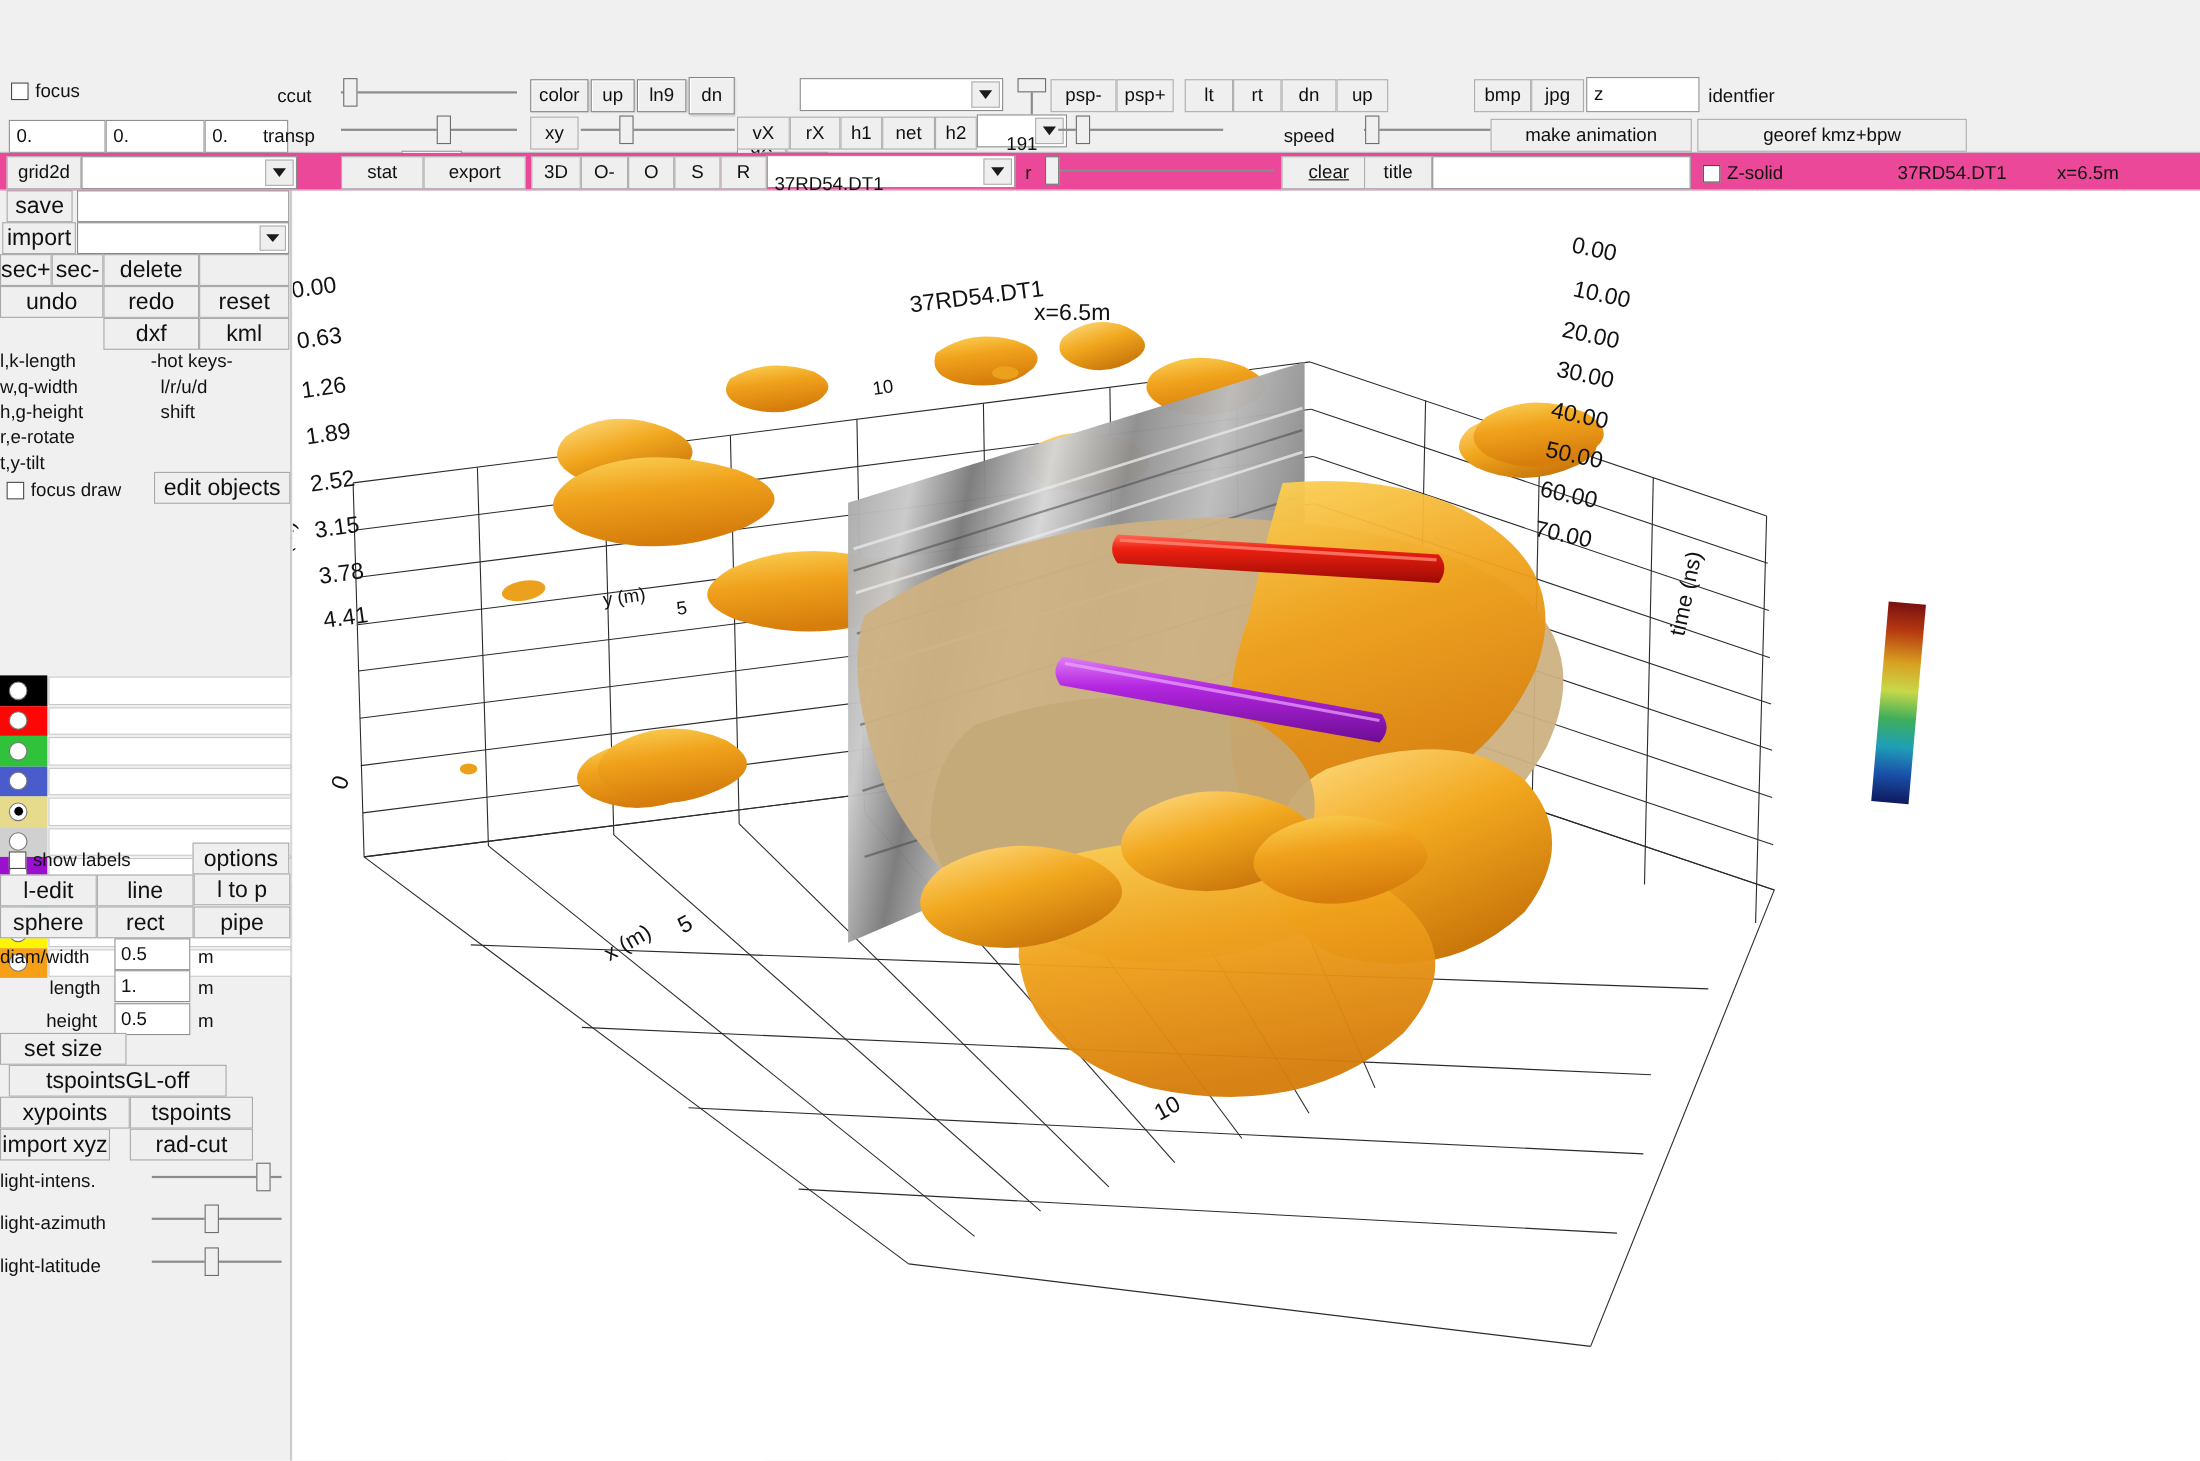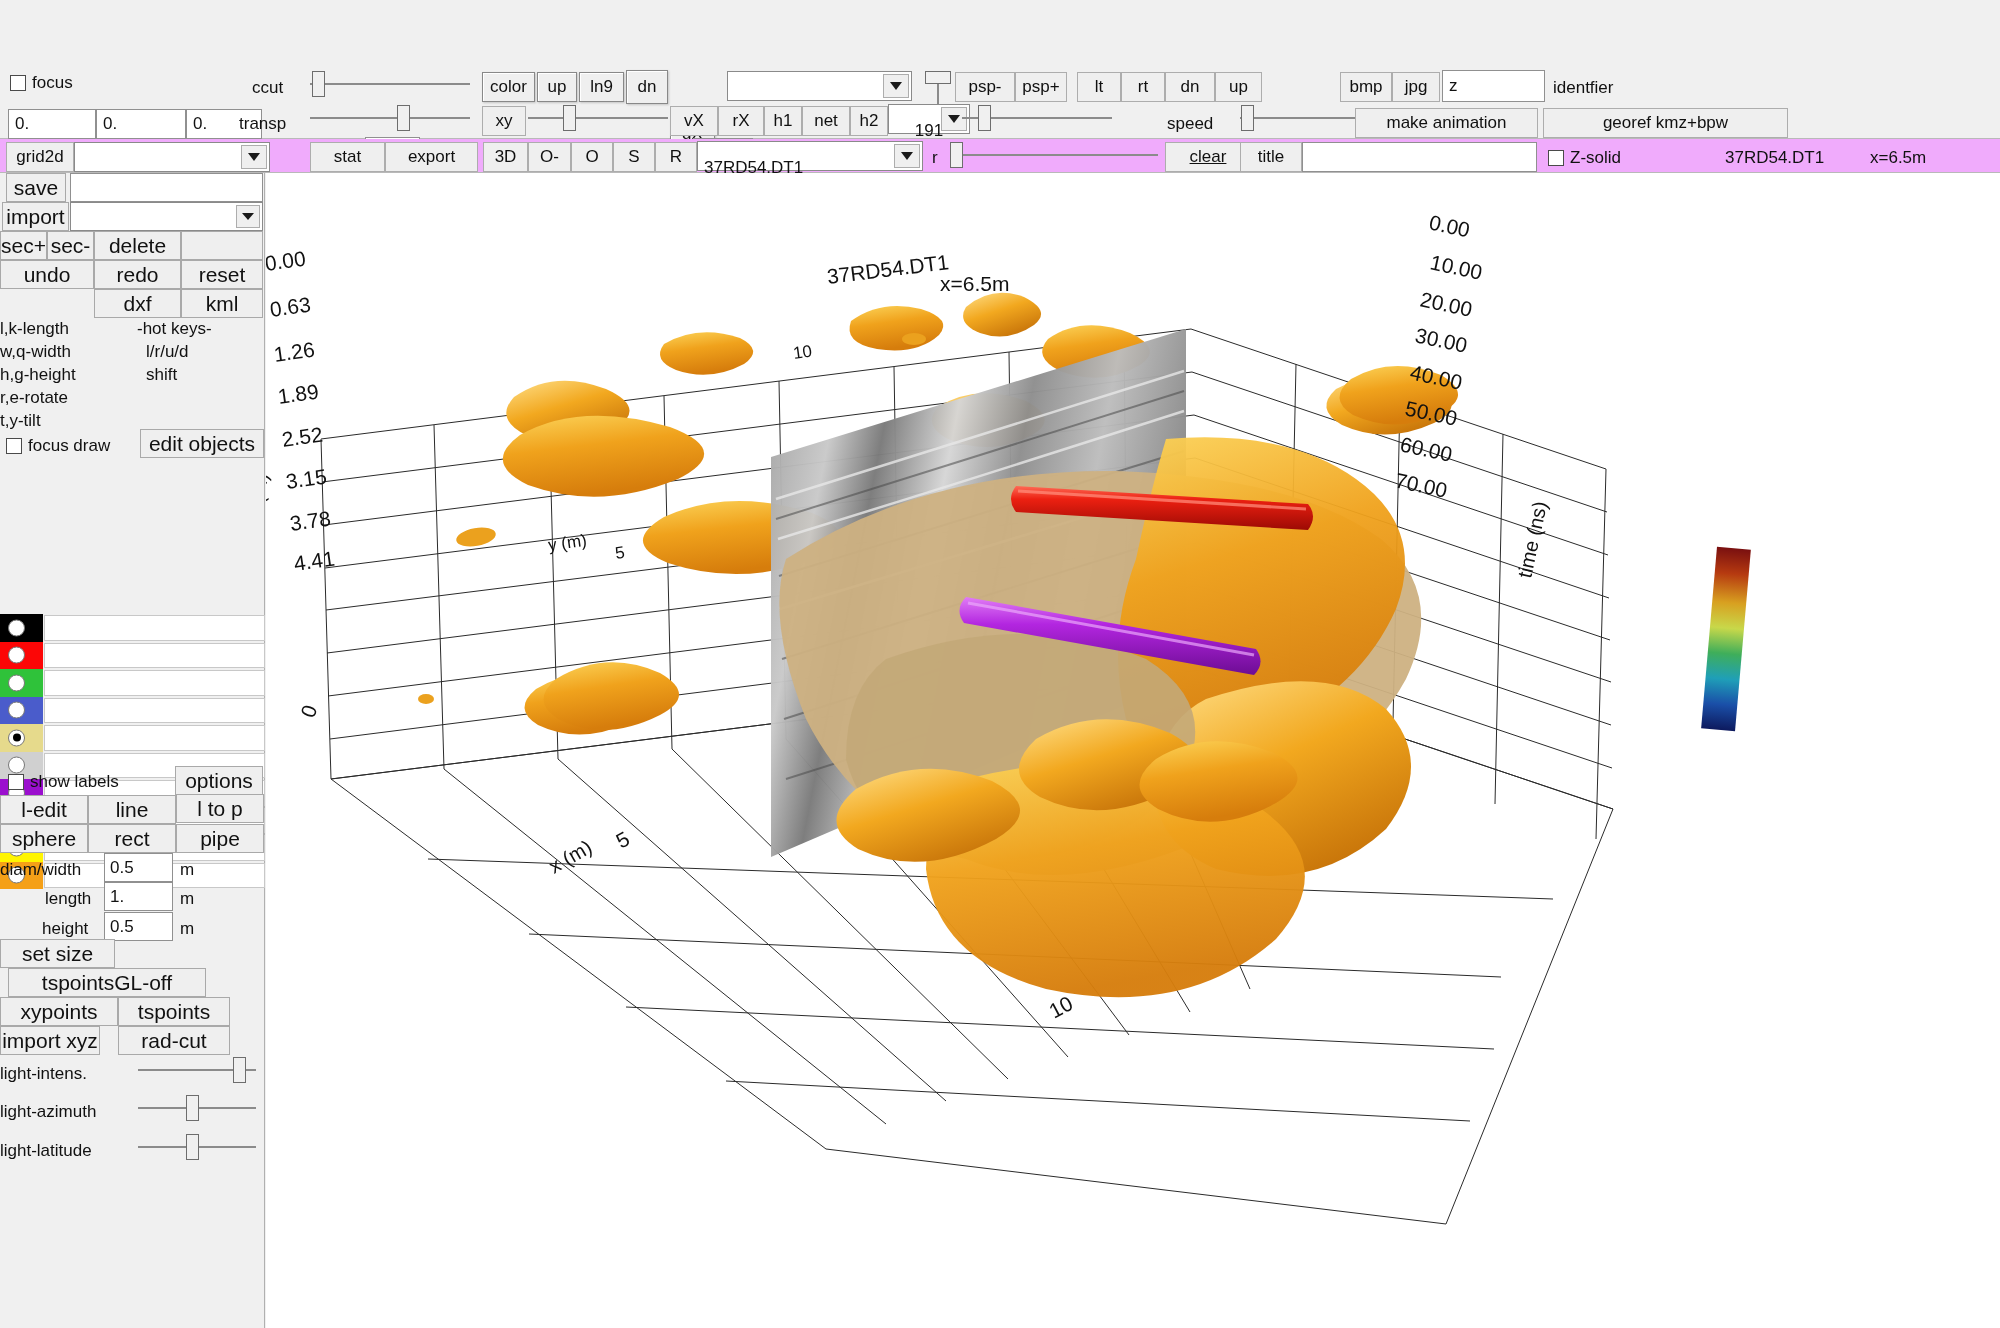--- a/index.html
+++ b/index.html
@@ -257,21 +257,21 @@
     <div class="btn" style="left:1157px; top:110px; width:68px;">store</div>
     <div class="btn" style="left:1225px; top:110px; width:75px;">rot-xy</div>
     <div class="btn" style="left:1300px; top:110px; width:28px;">-</div>
     <div class="btn" style="left:1328px; top:110px; width:62px;">rot-z</div>
     <div class="btn" style="left:1390px; top:110px; width:28px;">+</div>
     <div class="btn" style="left:1418px; top:110px; width:92px;">traj anim</div>
     <div class="btn" style="left:1510px; top:110px; width:48px;">set</div>
     <div class="btn" style="left:1563px; top:110px; width:224px;">georef kmz+bpw batch</div>
   </div>
 
-  <div style="position:absolute; left:0; top:139px; width:2000px; height:34px; background:#f0abfc; border-bottom:1px solid #b9b9b9; z-index:5;">
+  <div style="position:absolute; left:0; top:139px; width:2000px; height:34px; background:#ec4899; border-bottom:1px solid #b9b9b9; z-index:5;">
     <div class="btn" style="left:6px; top:3px; width:68px;">grid2d</div>
     <div class="combo" style="left:74px; top:3px; width:196px;">
       <span></span>
       <span class="arrow">
           <i></i>
         </span>
     </div>
 
     <div class="btn" style="left:310px; top:3px; width:75px;">stat</div>
     <div class="btn" style="left:385px; top:3px; width:93px;">export</div>

